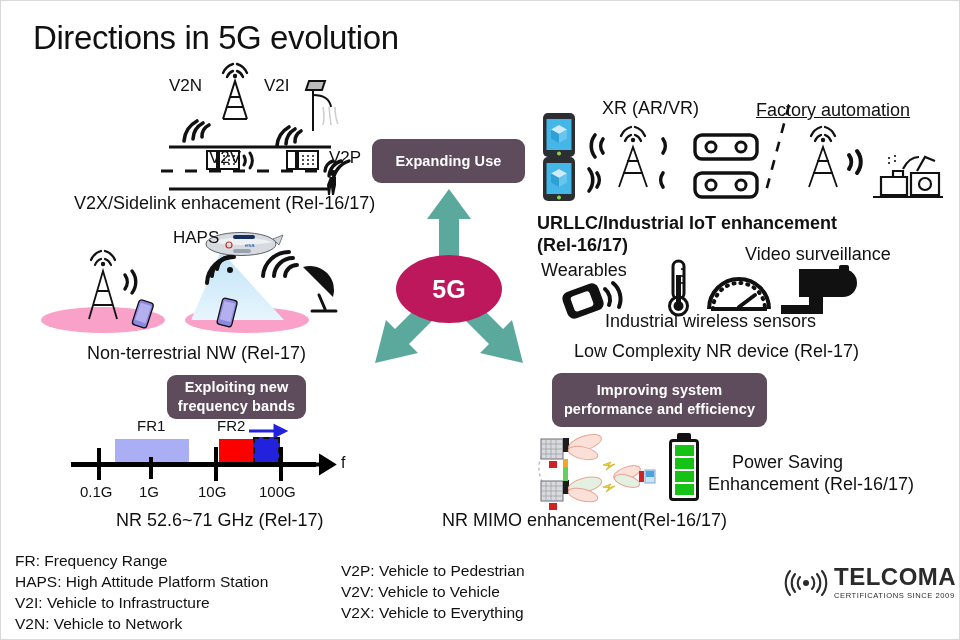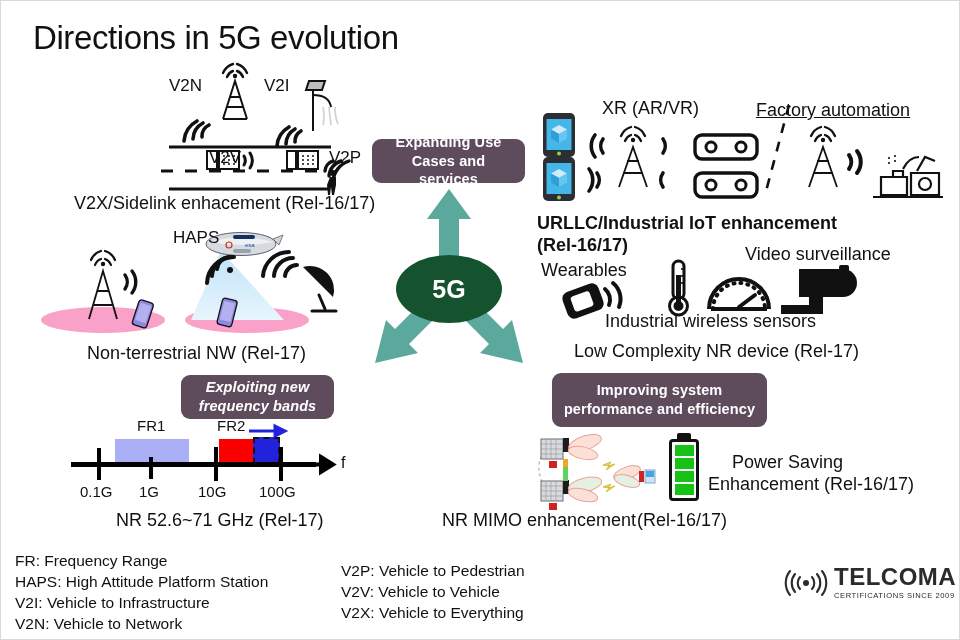--- a/index.html
+++ b/index.html
@@ -17,21 +17,21 @@
   .lbl       {font-size:17px;color:#111;}
   .lbl-big   {font-size:18px;color:#111;}
 
   
   .pill{position:absolute;background:#5e4b5c;color:#fff;border-radius:9px;
         font-size:14.5px;font-weight:700;text-align:center;line-height:1.28;
         display:flex;align-items:center;justify-content:center;
         padding:4px 10px;box-sizing:border-box;letter-spacing:.1px;}
 
   
-  #hub{left:395px;top:254px;width:106px;height:68px;background:#14532d;
+  #hub{left:395px;top:254px;width:106px;height:68px;background:#be185d;
        border-radius:50%;display:flex;align-items:center;justify-content:center;
        color:#fff;font-size:25px;font-weight:700;}
 
   
   .legend{font-size:15.5px;line-height:1.36;color:#111;}
 
   
   #freq{left:70px;top:420px;width:320px;height:80px;}
   .axis-line{position:absolute;background:#000;}
   .tick{position:absolute;width:4px;background:#000;}
@@ -237,25 +237,24 @@
       </g>
     </svg>
   </div>
   <div class="abs" id="hub">
     <span>5G</span>
   </div>
 
   <div class="pill" style="left:371px;top:138px;width:153px;height:44px;">
     <div>
       <div>Expanding Use</div>
-      <div>Cases and services</div>
     </div>
   </div>
 
-  <div class="pill" style="left:180px;top:374px;width:153px;height:44px;font-style:italic;">
+  <div class="pill" style="left:166px;top:374px;width:139px;height:44px;">
     <div>
       <div>Exploiting new</div>
       <div>frequency bands</div>
     </div>
   </div>
 
   <div class="pill" style="left:551px;top:372px;width:215px;height:54px;">
     <div>
       <div>Improving system</div>
       <div>performance and efficiency</div>

